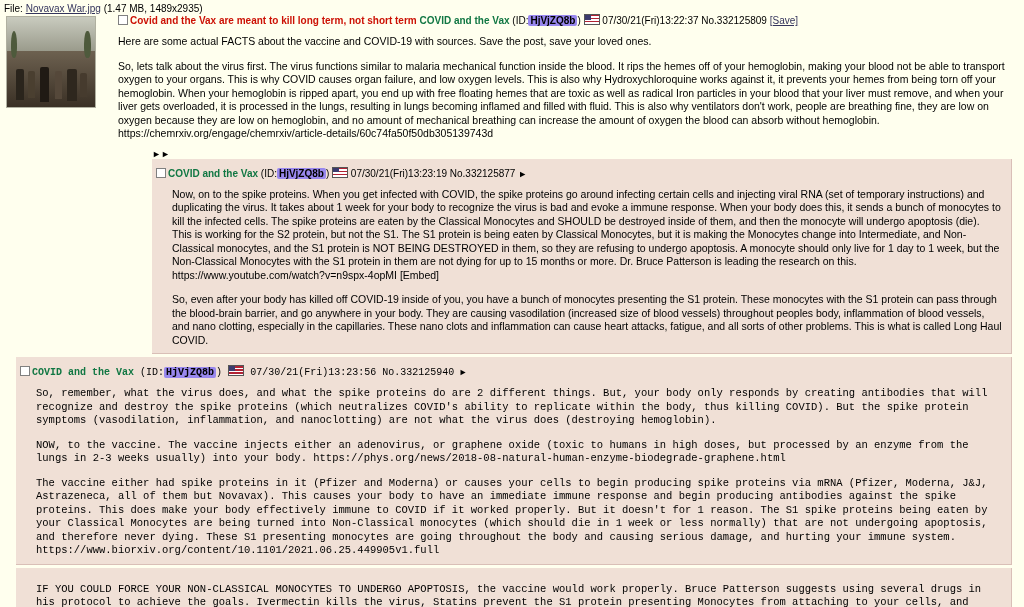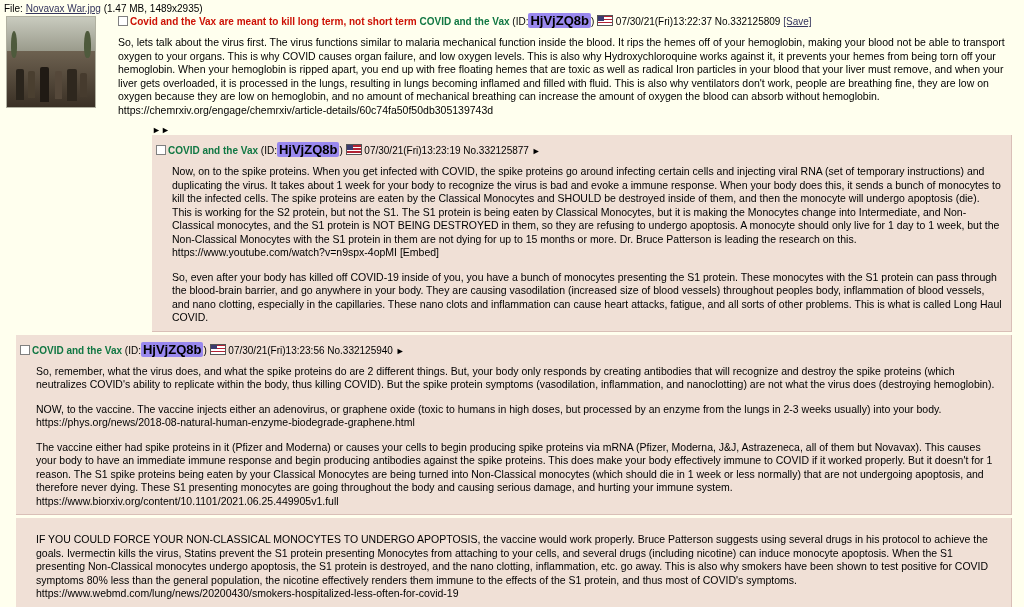--- a/index.html
+++ b/index.html
@@ -87,21 +87,21 @@
   .name {
     color: #117743;
     font-weight: bold;
   }
   .idtag {
     background: #9988EE;
     color: #000;
     font-weight: bold;
     padding: 0 2px;
     border-radius: 2px;
-    font-size: 13px;
+    font-size: 10px;
   }
   .flag {
     display: inline-block;
     width: 16px;
     height: 11px;
     vertical-align: -1px;
     position: relative;
     overflow: hidden;
     border: 1px solid #555;
     box-sizing: border-box;
@@ -147,21 +147,21 @@
     border: 1px solid #D9BFB7;
     border-left: none;
     border-top: none;
     display: inline-block;
     max-width: 100%;
     padding: 8px 6px 6px 4px;
     box-sizing: border-box;
   }
   .replyrow { margin: 3px 0 0 0; }
   .replyrow.indent1 { margin-left: 152px; margin-right: 12px; }
-  .replyrow.indent0 { margin-left: 16px; margin-right: 12px; }
+  .replyrow.indent0 { margin-left: 16px; margin-right: 12px; font-family: Liberation Mono, monospace; }
   .reply .postmsg { margin-left: 16px; margin-right: 3px; }
 
   .sidearrow {
     display: inline-block;
     width: 14px;
     color: #000;
     font-size: 9px;
     vertical-align: top;
     padding-top: 1px;
   }
@@ -198,20 +198,21 @@
       <div class="postline">
         <span class="checkbox"></span><span class="subject">Covid and the Vax are meant to kill long term, not short term</span>
         <span class="name">COVID and the Vax</span>
         <span>(ID:</span><span class="idtag">HjVjZQ8b</span><span>)</span>
         <span class="flag"><span class="stripes"></span><span class="canton"></span></span>
         <span class="datetext">07/30/21(Fri)13:22:37</span>
         <span class="postno">No.332125809</span>
         <a class="replylink" href="#">[Save]</a>
       </div>
       <div class="postmsg">
+        <p>Here are some actual FACTS about the vaccine and COVID-19 with sources. Save the post, save your loved ones.</p>
         <p>So, lets talk about the virus first. The virus functions similar to malaria mechanical function inside the blood. It rips the hemes off of your hemoglobin, making your blood not be able to transport oxygen to your organs. This is why COVID causes organ failure, and low oxygen levels. This is also why Hydroxychloroquine works against it, it prevents your hemes from being torn off your hemoglobin. When your hemoglobin is ripped apart, you end up with free floating hemes that are toxic as well as radical Iron particles in your blood that your liver must remove, and when your liver gets overloaded, it is processed in the lungs, resulting in lungs becoming inflamed and filled with fluid. This is also why ventilators don't work, people are breathing fine, they are low on oxygen because they are low on hemoglobin, and no amount of mechanical breathing can increase the amount of oxygen the blood can absorb without hemoglobin. https://chemrxiv.org/engage/chemrxiv/article-details/60c74fa50f50db305139743d</p>
       </div>
     </div>
   </div>
   <div class="clear"></div>
 
   <div class="replyrow indent1">
     <span class="sidearrow">►►</span>
     <div class="reply">
       <div class="postline">

